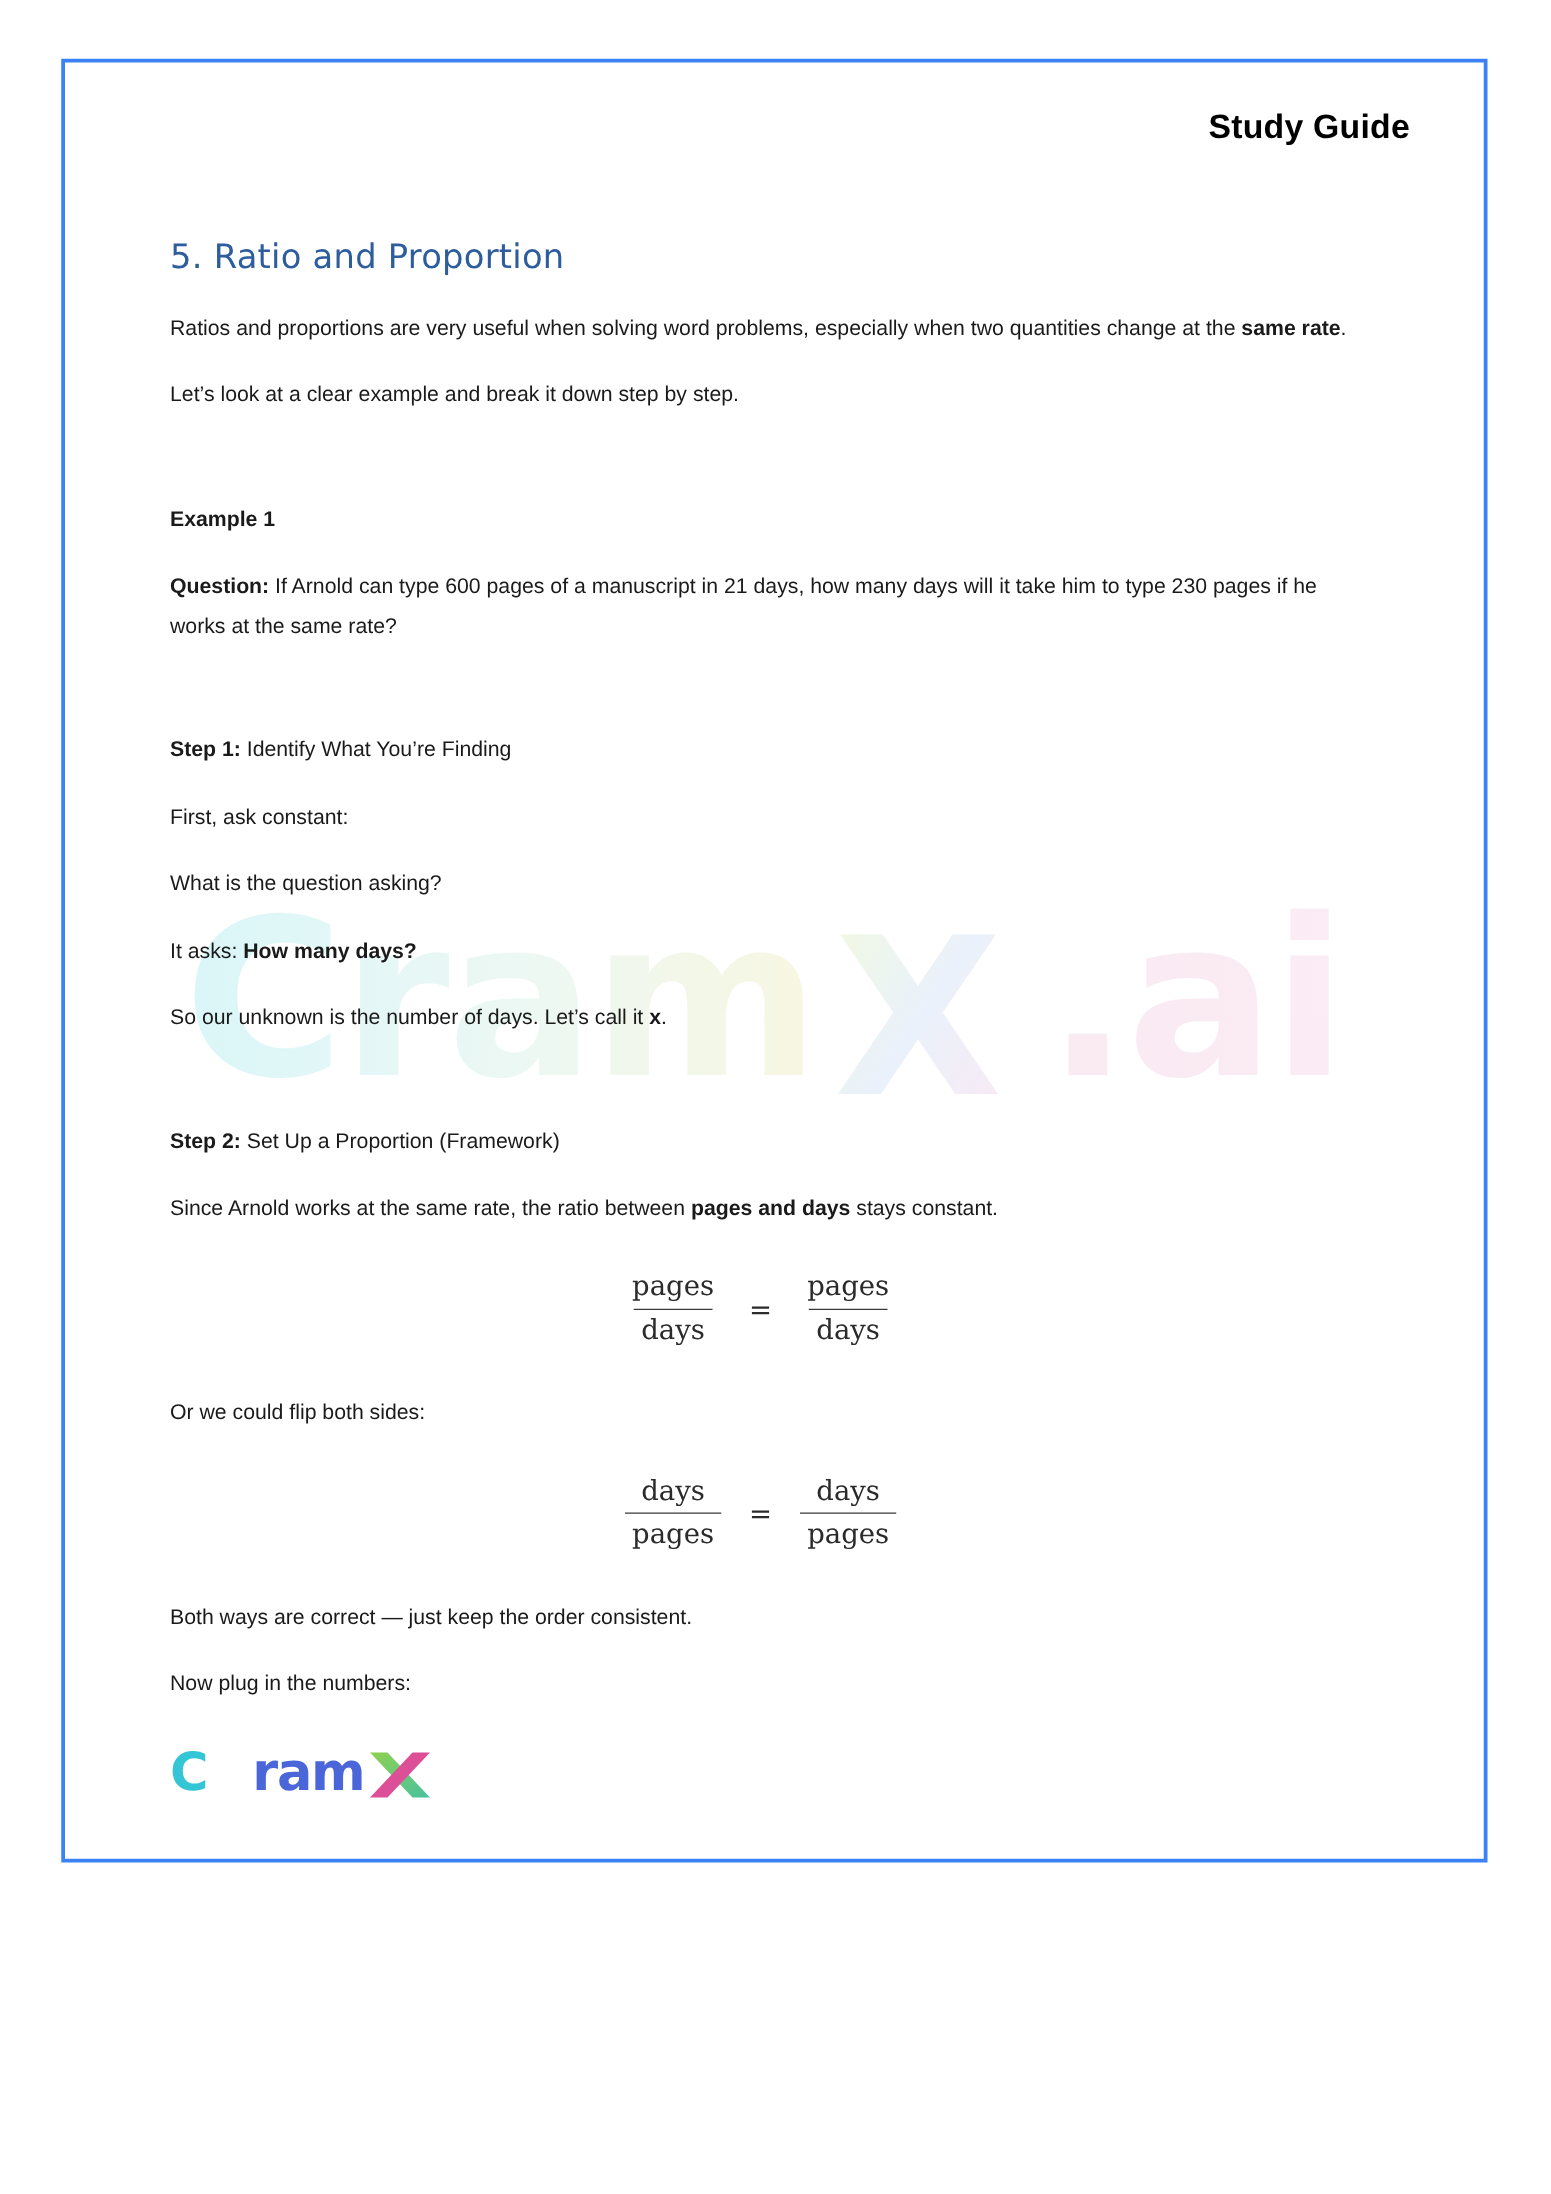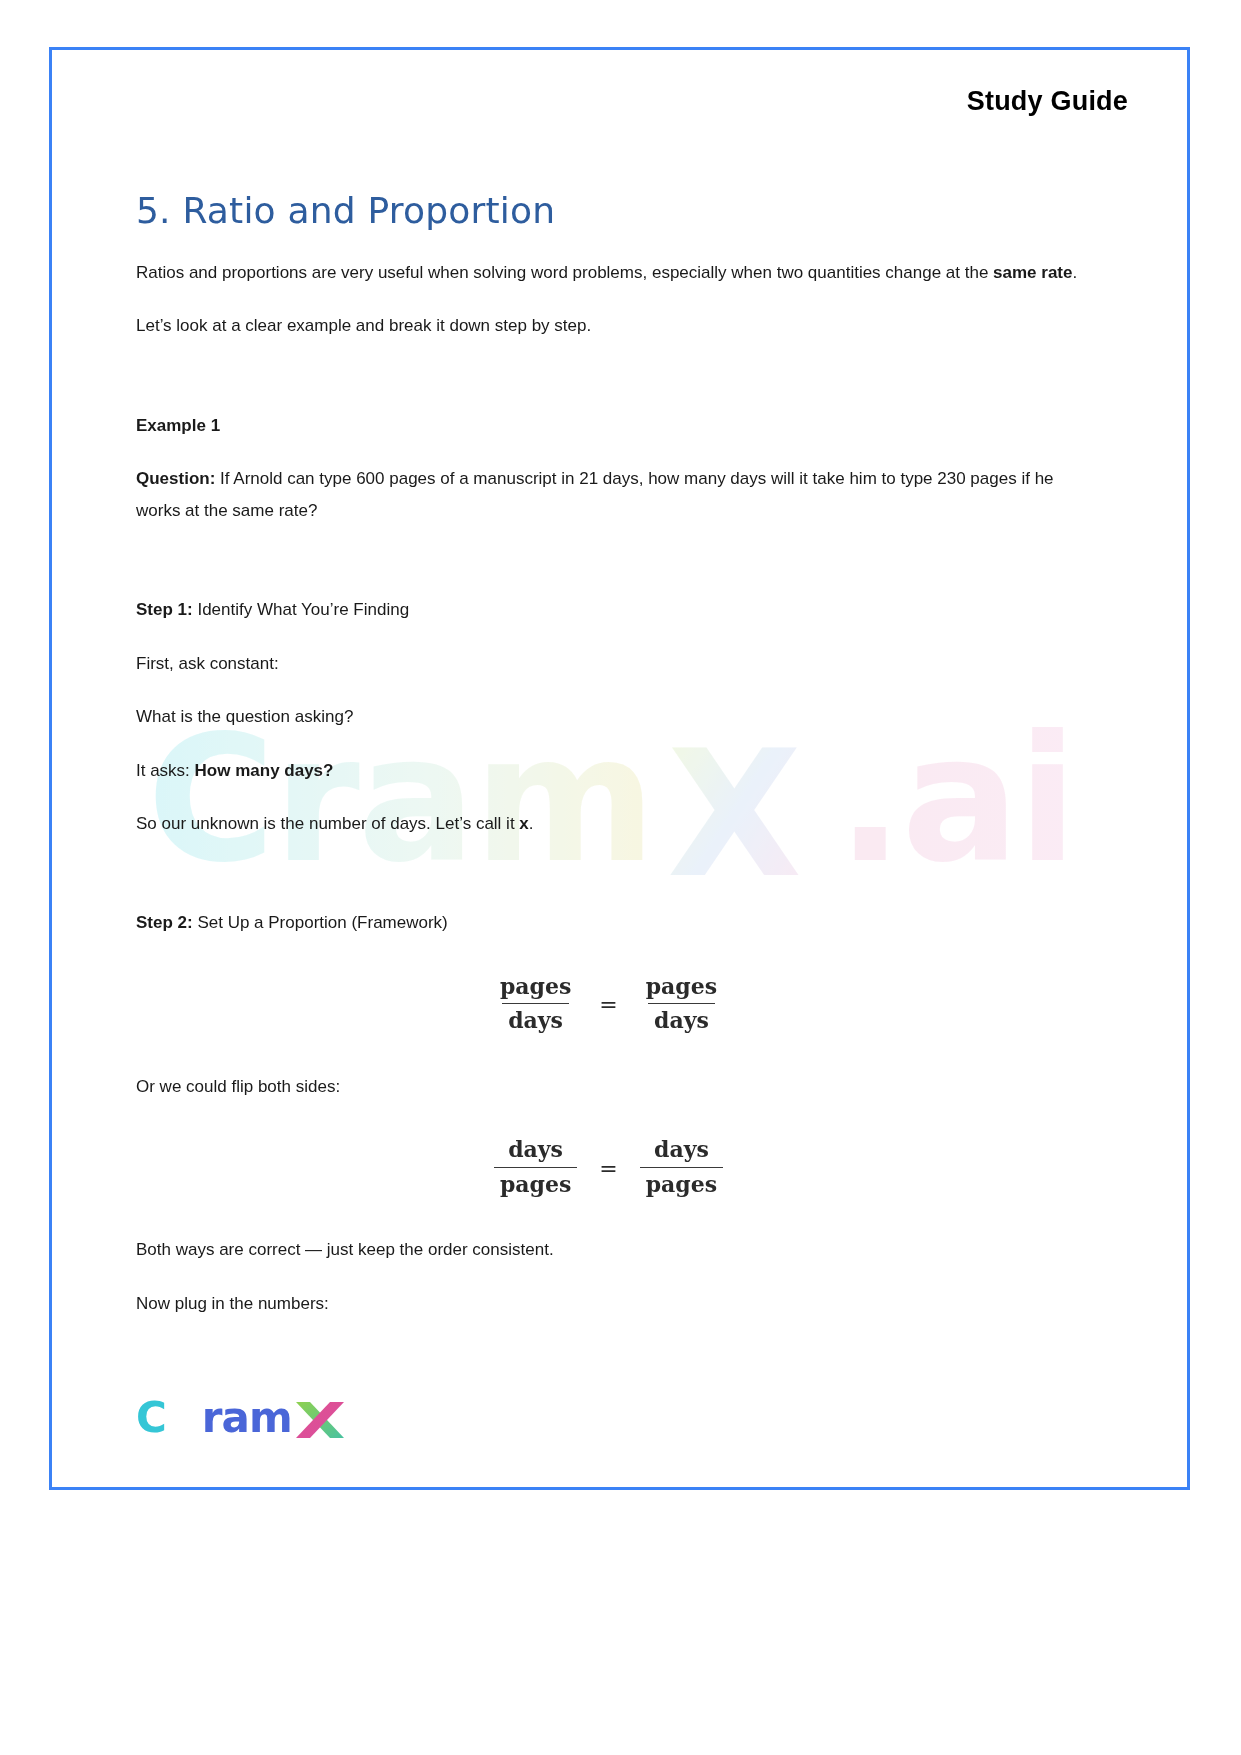--- a/index.html
+++ b/index.html
@@ -41,21 +41,21 @@
     color: #000000;
   }
   .content {
     position: absolute;
     left: 84px;
     top: 140px;
     width: 945px;
   }
   h2.section-title {
     font-family: "DejaVu Sans", sans-serif;
-    font-size: 36px;
+    font-size: 27px;
     font-weight: normal;
     color: #2e5d9e;
     margin: 0 0 26px 0;
     letter-spacing: 0.2px;
   }
   p.para {
     font-size: 17px;
     line-height: 1.85;
     margin: 0 0 22px 0;
     color: #1a1a1a;
@@ -74,21 +74,20 @@
     margin: 34px 0 36px 0;
     font-family: "DejaVu Serif", serif;
     color: #2b2b2b;
   }
   .frac {
     display: inline-flex;
     flex-direction: column;
     align-items: center;
     font-size: 22px;
     line-height: 1.25;
-    font-weight: bold;
   }
   .frac .num {
     padding: 0 6px 3px 6px;
   }
   .frac .den {
     padding: 3px 6px 0 6px;
     border-top: 1.4px solid #3a3a3a;
   }
   .eqsign {
     font-size: 22px;
@@ -186,20 +185,21 @@
       <p class="para">What is the question asking?</p>
 
       <p class="para"><span>It asks: </span><b>How many days?</b></p>
 
       <p class="para"><span>So our unknown is the number of days. Let’s call it </span><b>x</b><span>.</span></p>
 
       <div class="spacer-lg"></div>
 
       <p class="para"><b>Step 2:</b><span> Set Up a Proportion (Framework)</span></p>
 
+      <p class="para"><span>Since Arnold works at the same rate, the ratio between </span><b>pages and days</b><span> stays constant.</span></p>
 
 
       <div class="math-block">
         <span class="frac">
           <span class="num">pages</span>
           <span class="den">days</span>
         </span>
         <span class="eqsign">=</span>
         <span class="frac">
           <span class="num">pages</span>

